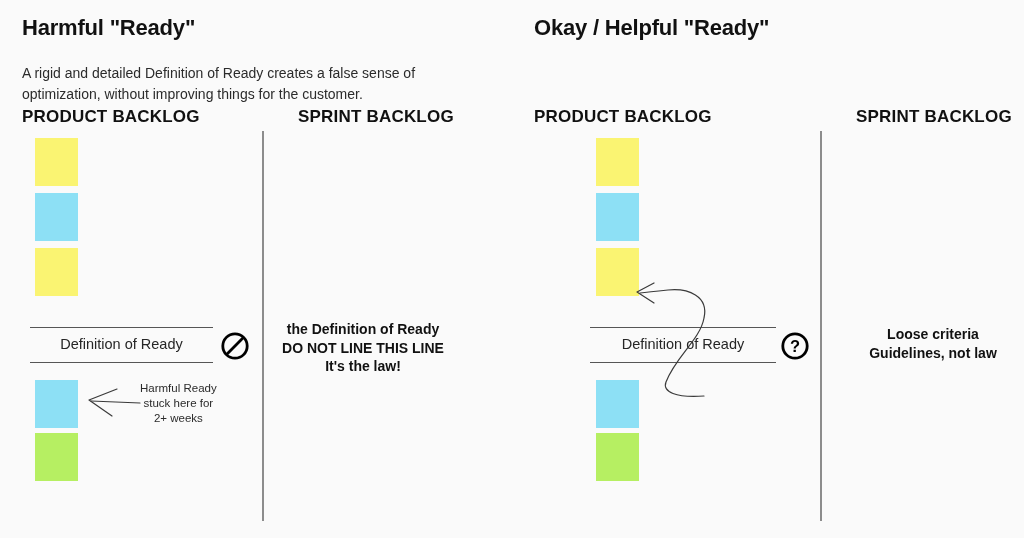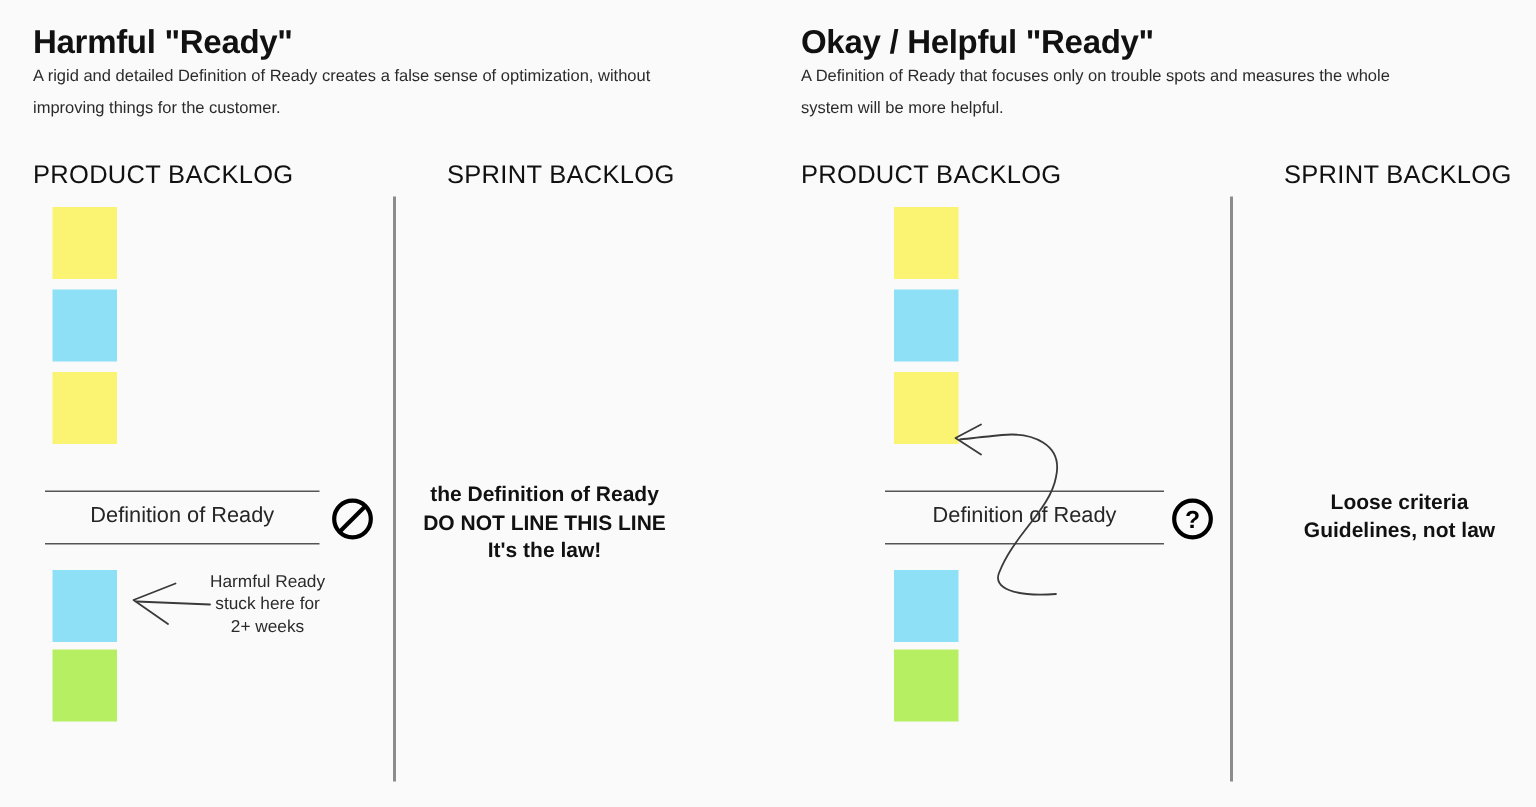--- a/index.html
+++ b/index.html
@@ -37,33 +37,33 @@
     top: 15px;
     font-size: 22px;
     font-weight: bold;
     letter-spacing: -0.2px;
     color: #111111;
     white-space: nowrap;
   }
   .panel-subtitle {
     position: absolute;
     left: 22px;
-    top: 41px;
+    top: 63px;
     width: 430px;
-    font-size: 11px;
+    font-size: 14px;
     line-height: 21px;
     color: #2B2B2B;
   }
 
   
   .col-label {
     position: absolute;
     top: 107px;
     font-size: 17px;
-    font-weight: normal;
+    font-weight: bold;
     letter-spacing: 0.2px;
     color: #111111;
     white-space: nowrap;
   }
   .col-label.product { left: 22px; }
   .panel-left  .col-label.sprint { left: 298px; }
   .panel-right .col-label.sprint { left: 344px; }
 
   
   .divider {
@@ -210,21 +210,20 @@
       <div>the Definition of Ready</div>
       <div>DO NOT LINE THIS LINE</div>
       <div>It's the law!</div>
     </div>
   </div>
 
   <div class="panel panel-right">
 
     <div class="panel-title">Okay / Helpful "Ready"</div>
 
-    <div class="panel-subtitle">A Definition of Ready that focuses only on trouble spots and measures the whole system will be more helpful.</div>
 
     <div class="col-label product">PRODUCT BACKLOG</div>
 
     <div class="col-label sprint">SPRINT BACKLOG</div>
 
     <div class="divider"></div>
 
     <div class="note note-1" style="background:#FAF472"></div>
     <div class="note note-2" style="background:#8DE0F5"></div>
     <div class="note note-3" style="background:#FAF472"></div>

